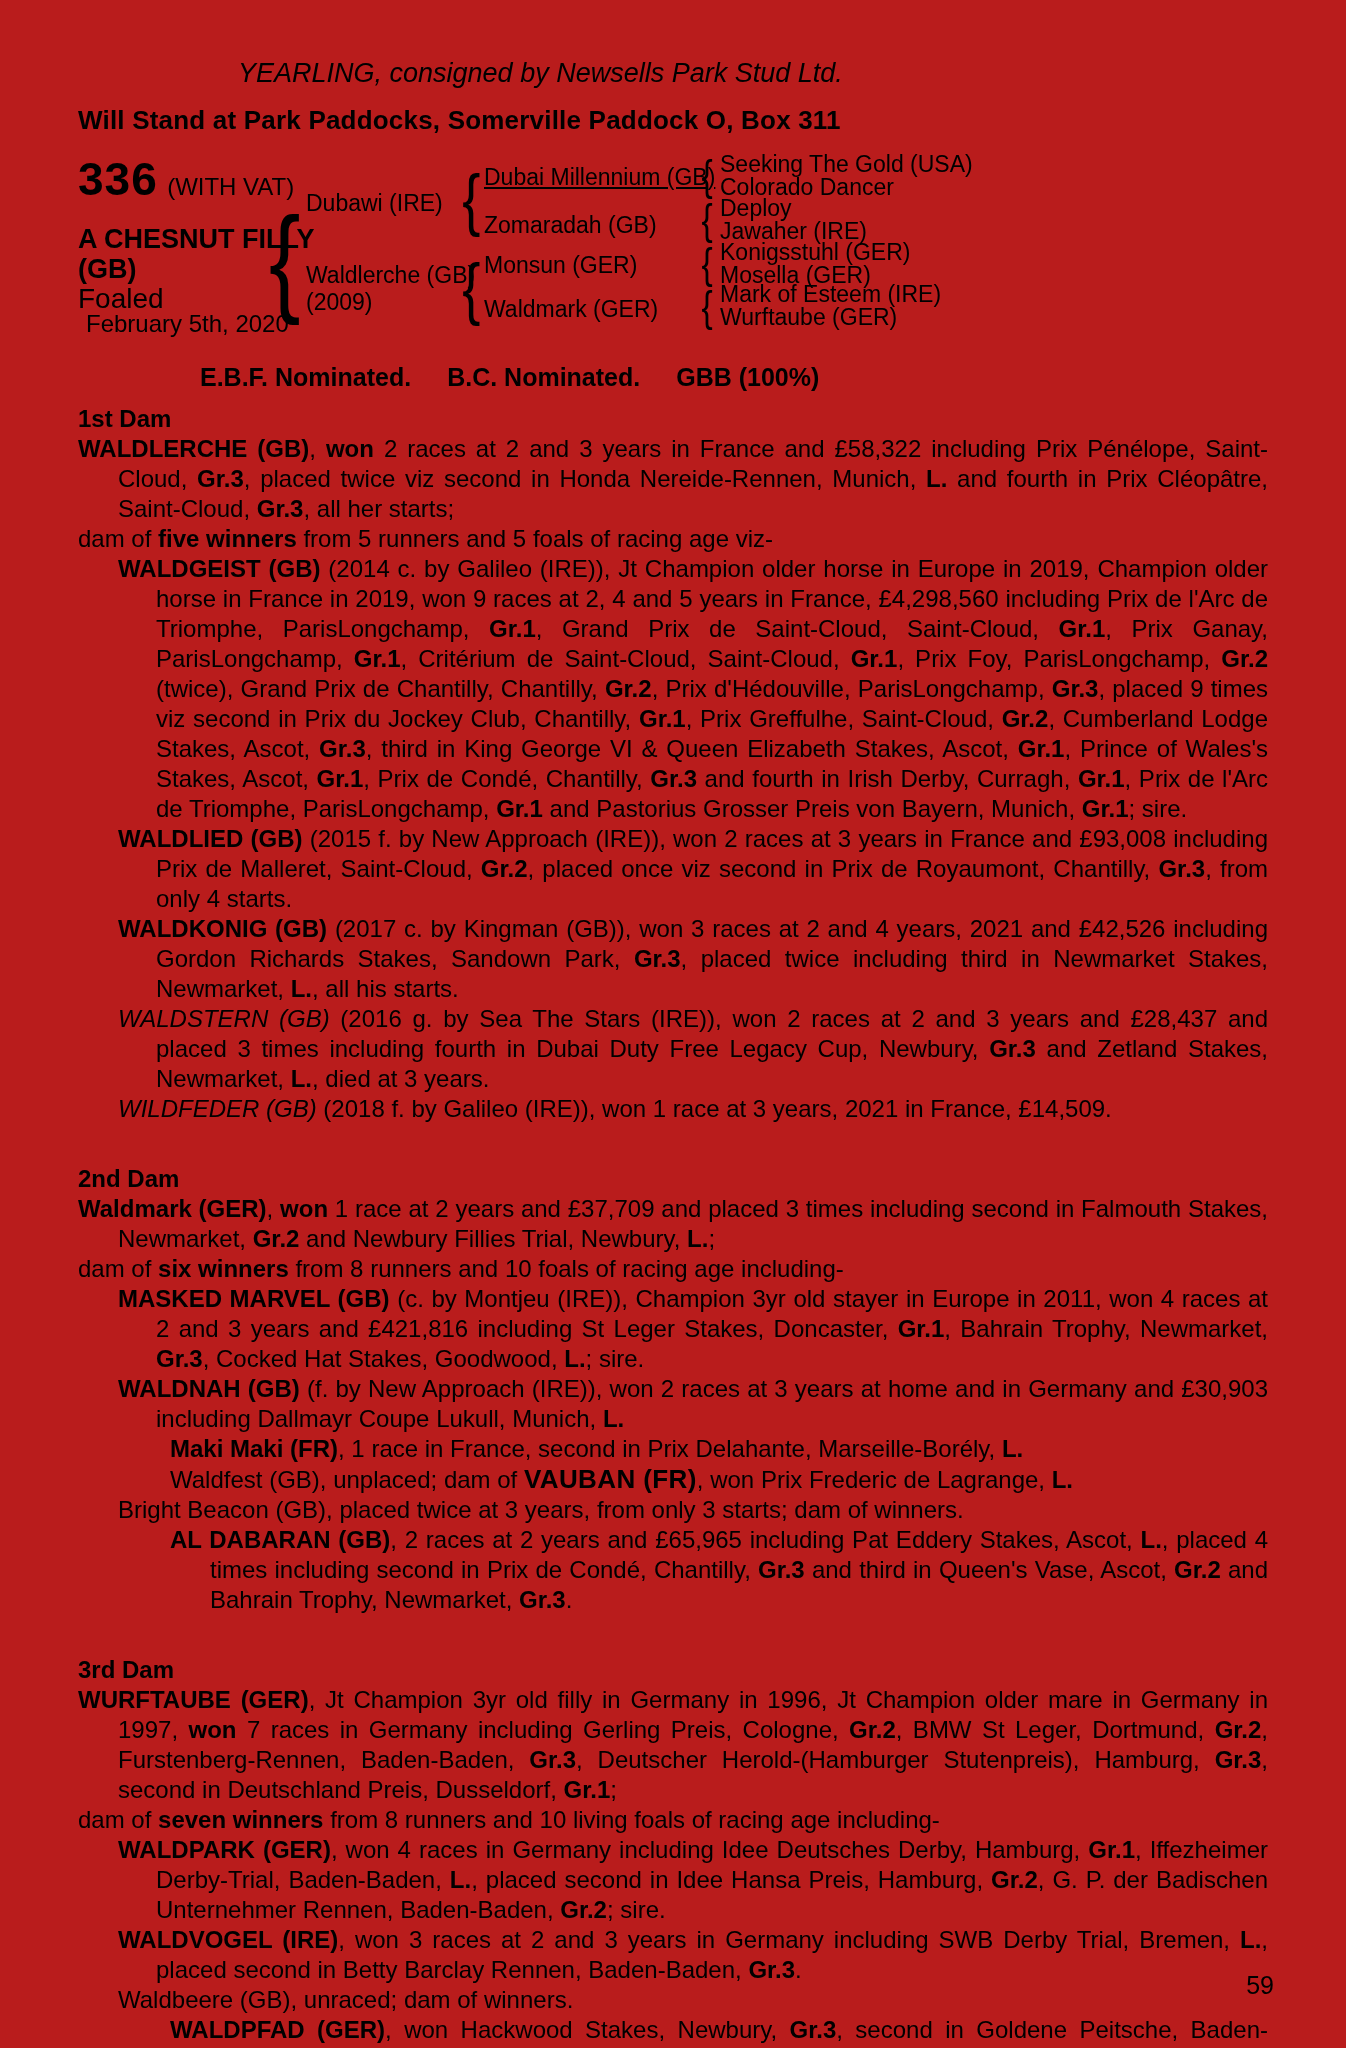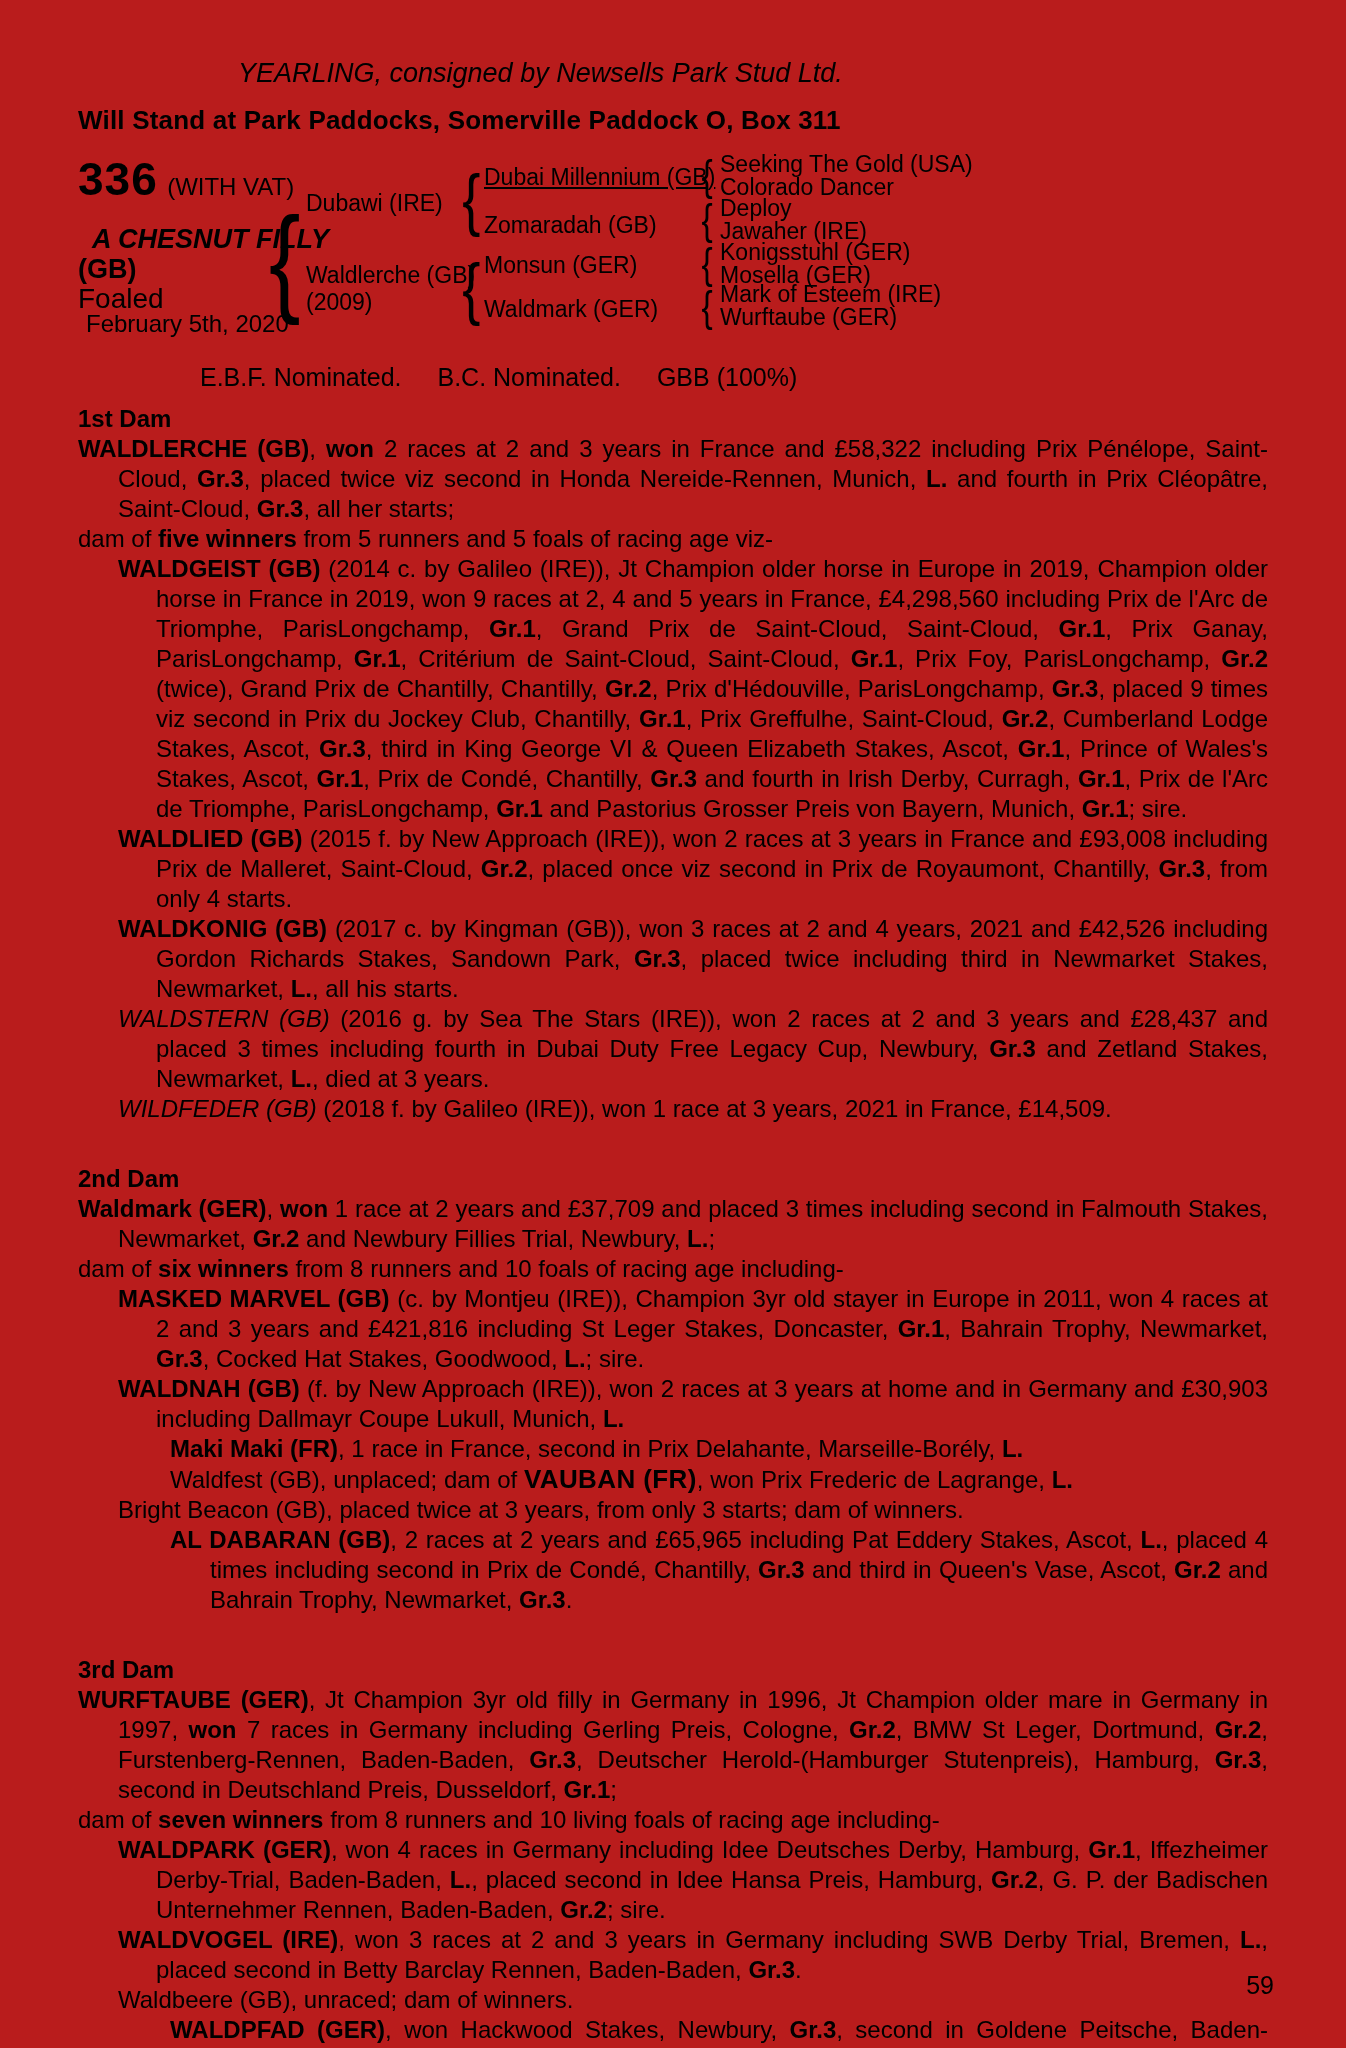--- a/index.html
+++ b/index.html
@@ -11,21 +11,21 @@
   .content{margin:0 78px;}
   .consignor{margin:0;padding-top:58px;margin-left:160px;font-size:27px;font-style:italic;}
   .stand{margin:16px 0 0 0;font-size:26px;font-weight:700;letter-spacing:.2px;}
 
   
   .ped{position:relative;height:205px;margin-top:14px;font-size:23px;}
   .ped .abs{position:absolute;white-space:nowrap;}
   .lot-line{top:2px;left:0;}
   .lot-number{font-size:46px;font-weight:700;letter-spacing:1px;}
   .lot-vat{font-size:24px;margin-left:3px;}
-  .horse-name{top:74px;left:14px;font-size:27px;font-weight:700;font-style:italic;}
+  .horse-name{top:74px;left:0;font-size:27px;font-weight:700;}
   .horse-suffix{top:104px;left:0;font-size:27px;font-weight:700;}
   .foaled{top:133px;left:0;font-size:28px;}
   .foaled-date{top:160px;left:8px;font-size:24px;}
 
   .brace{position:absolute;display:flex;align-items:center;justify-content:center;}
   .brace::before{content:"{";font-weight:400;line-height:1;transform:scaleX(.8);}
   .bb{left:194px;top:36px;height:146px;width:26px;}
   .bb::before{font-size:118px;}
   .mb{left:382px;width:22px;}
   .mb::before{font-size:68px;}
@@ -40,21 +40,21 @@
 
   .parent{left:228px;}
   .p-sire{top:40px;}
   .p-dam{top:112px;}
   .p-dam-year{top:139px;left:228px;}
   .gp{left:406px;}
   .gp1{top:14px;text-decoration:underline;} .gp2{top:62px;} .gp3{top:102px;} .gp4{top:146px;}
   .ggp{left:642px;line-height:23px;}
   .ggp1{top:3px;} .ggp2{top:47px;} .ggp3{top:91px;} .ggp4{top:133px;}
 
-  .nominations{display:flex;gap:36px;margin:8px 0 0 122px;font-size:25px;font-weight:400;}
+  .nominations{display:flex;gap:36px;margin:8px 0 0 122px;font-size:25px;font-weight:700;}
 
   
   .bodytext{margin-top:12px;font-size:24px;line-height:30px;}
   .dam-heading{font-weight:700;margin-top:40px;}
   .dam-heading:first-child{margin-top:2px;}
   .para{margin:0;text-align:justify;}
   .para.lvl0{padding-left:40px;text-indent:-40px;}
   .para.lvl1{padding-left:78px;text-indent:-38px;}
   .para.lvl2{padding-left:132px;text-indent:-40px;}
   .r-b{font-weight:700;}

